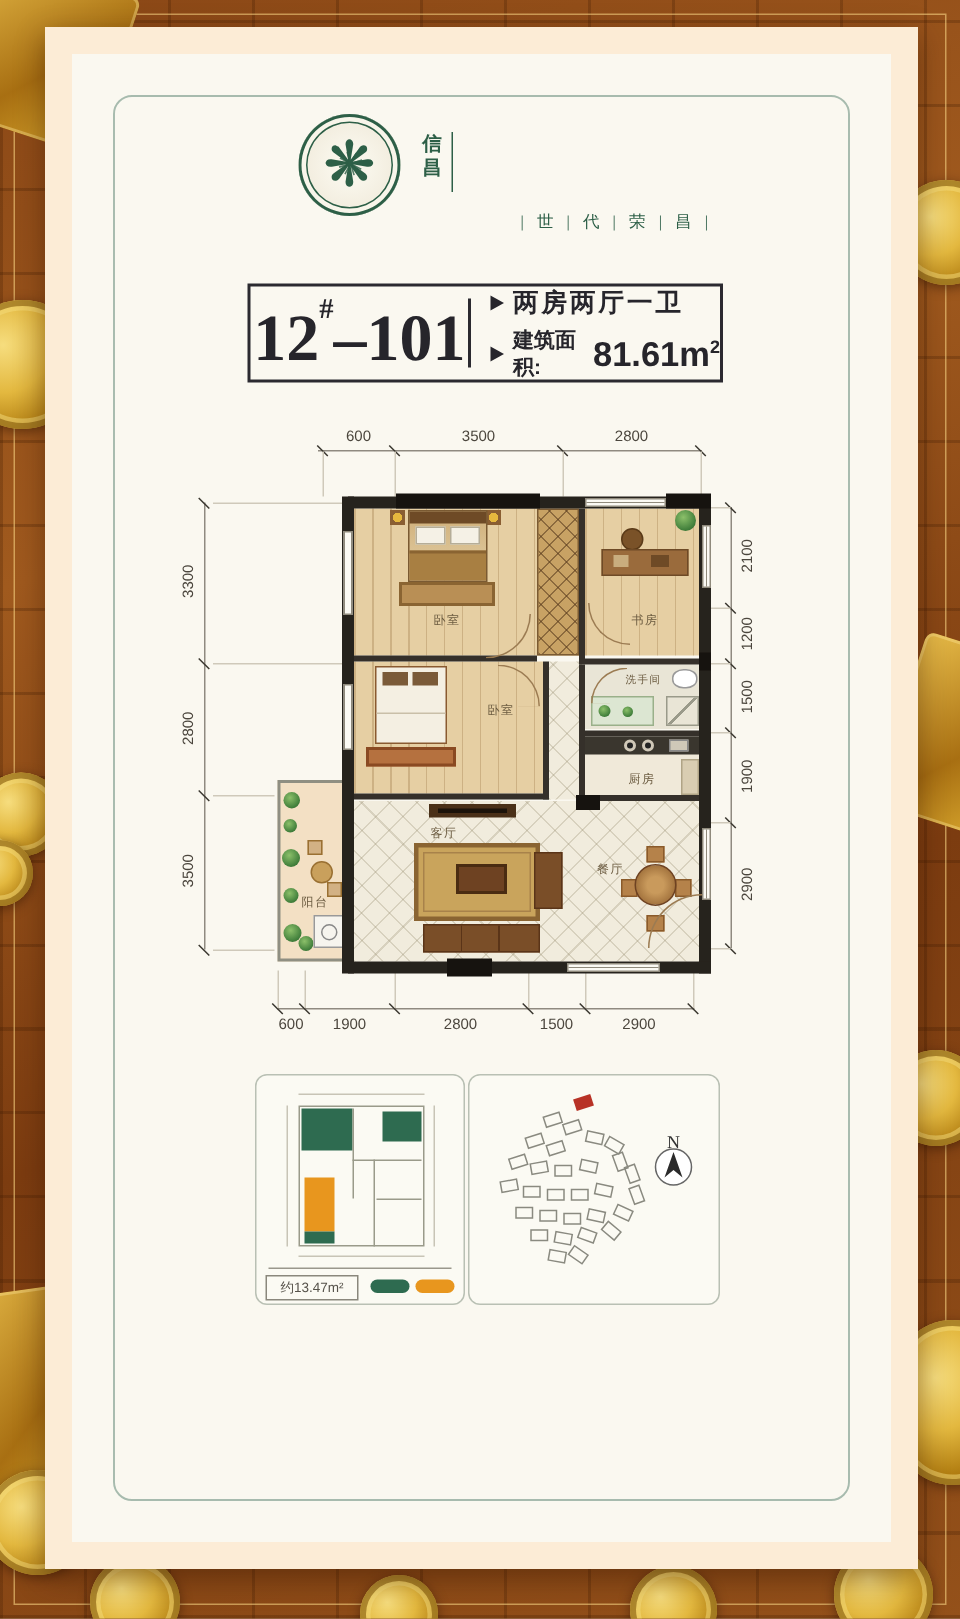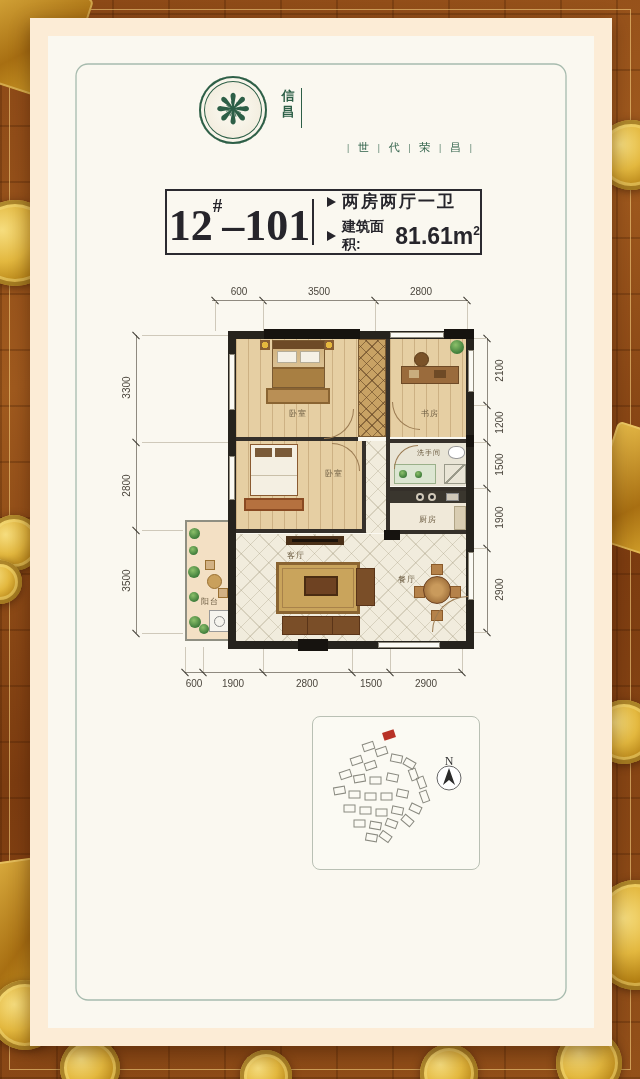--- a/index.html
+++ b/index.html
@@ -327,20 +327,39 @@
         <div class="abs win v" style="left:350px;top:272px;width:6px;height:48px;"></div>
         <div class="abs win h" style="left:260px;top:362px;width:62px;height:6px;"></div>
 
         <div class="abs arc" style="left:206px;top:129px;width:30px;height:30px;border-width:0 1px 1px 0;border-bottom-right-radius:100%;"></div>
         <div class="abs arc" style="left:214px;top:163px;width:28px;height:28px;border-width:1px 1px 0 0;border-top-right-radius:100%;"></div>
         <div class="abs arc" style="left:276px;top:165px;width:24px;height:24px;border-width:1px 0 0 1px;border-top-left-radius:100%;"></div>
         <div class="abs arc" style="left:274px;top:122px;width:28px;height:28px;border-width:0 0 1px 1px;border-bottom-left-radius:100%;"></div>
         <div class="abs arc" style="left:314px;top:316px;width:36px;height:36px;border-width:1px 0 0 1px;border-top-left-radius:100%;"></div>
       </div>
 
+      <div class="panel" style="left:122px;top:680px;width:138px;height:152px;">
+        <div class="mini-outline" style="left:28px;top:20px;width:84px;height:94px;"></div>
+        <div class="abs" style="left:30px;top:22px;width:34px;height:28px;background:#2e6b50;"></div>
+        <div class="abs" style="left:84px;top:24px;width:26px;height:20px;background:#2e6b50;"></div>
+        <div class="abs" style="left:32px;top:68px;width:20px;height:36px;background:#e8961e;"></div>
+        <div class="abs" style="left:32px;top:104px;width:20px;height:8px;background:#2e6b50;"></div>
+        <div class="abs" style="left:64px;top:22px;width:1px;height:60px;background:#9a9a8a;"></div>
+        <div class="abs" style="left:64px;top:56px;width:46px;height:1px;background:#9a9a8a;"></div>
+        <div class="abs" style="left:78px;top:56px;width:1px;height:58px;background:#9a9a8a;"></div>
+        <div class="abs" style="left:80px;top:82px;width:30px;height:1px;background:#9a9a8a;"></div>
+        <div class="abs" style="left:28px;top:12px;width:84px;height:1px;background:#c8c4b6;"></div>
+        <div class="abs" style="left:20px;top:20px;width:1px;height:94px;background:#c8c4b6;"></div>
+        <div class="abs" style="left:118px;top:20px;width:1px;height:94px;background:#c8c4b6;"></div>
+        <div class="abs" style="left:28px;top:120px;width:84px;height:1px;background:#c8c4b6;"></div>
+        <div class="sep" style="left:8px;top:128px;width:122px;height:1px;"></div>
+        <div class="legendbox" style="left:6px;top:133px;width:60px;height:15px;">约13.47m²</div>
+        <div class="pill" style="left:76px;top:136px;width:26px;height:9px;background:#2e6b50;"></div>
+        <div class="pill" style="left:106px;top:136px;width:26px;height:9px;background:#e8961e;"></div>
+      </div>
 
       <div class="panel" style="left:264px;top:680px;width:166px;height:152px;">
         <svg width="166" height="152" viewBox="0 0 166 152">
           <g fill="none" stroke="#8a8a80" stroke-width="1">
             <rect x="50" y="26" width="11" height="7" transform="rotate(-18 55.5 29.5)"></rect>
             <rect x="63" y="31" width="11" height="7" transform="rotate(-18 68.5 34.5)"></rect>
             <rect x="38" y="40" width="11" height="7" transform="rotate(-18 43.5 43.5)"></rect>
             <rect x="52" y="45" width="11" height="7" transform="rotate(-18 57.5 48.5)"></rect>
             <rect x="78" y="38" width="11" height="7" transform="rotate(12 83.5 41.5)"></rect>
             <rect x="91" y="43" width="11" height="7" transform="rotate(30 96.5 46.5)"></rect>

